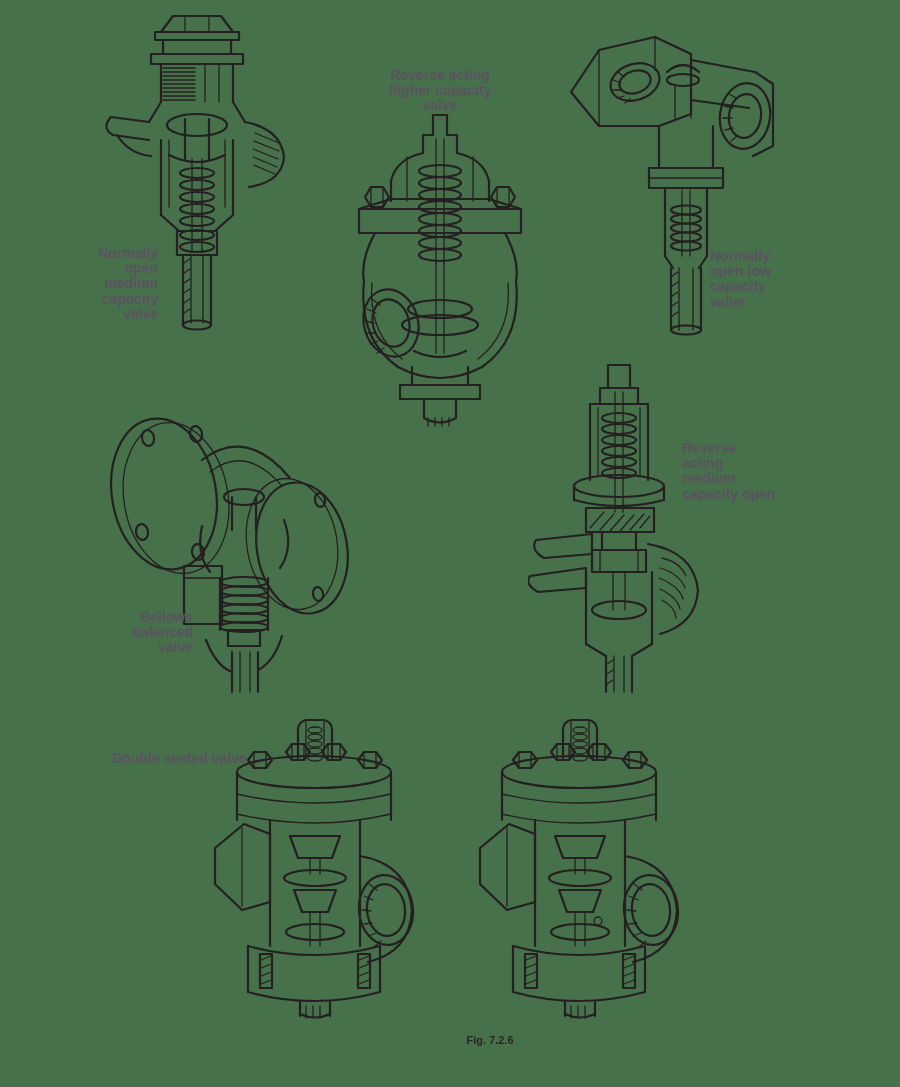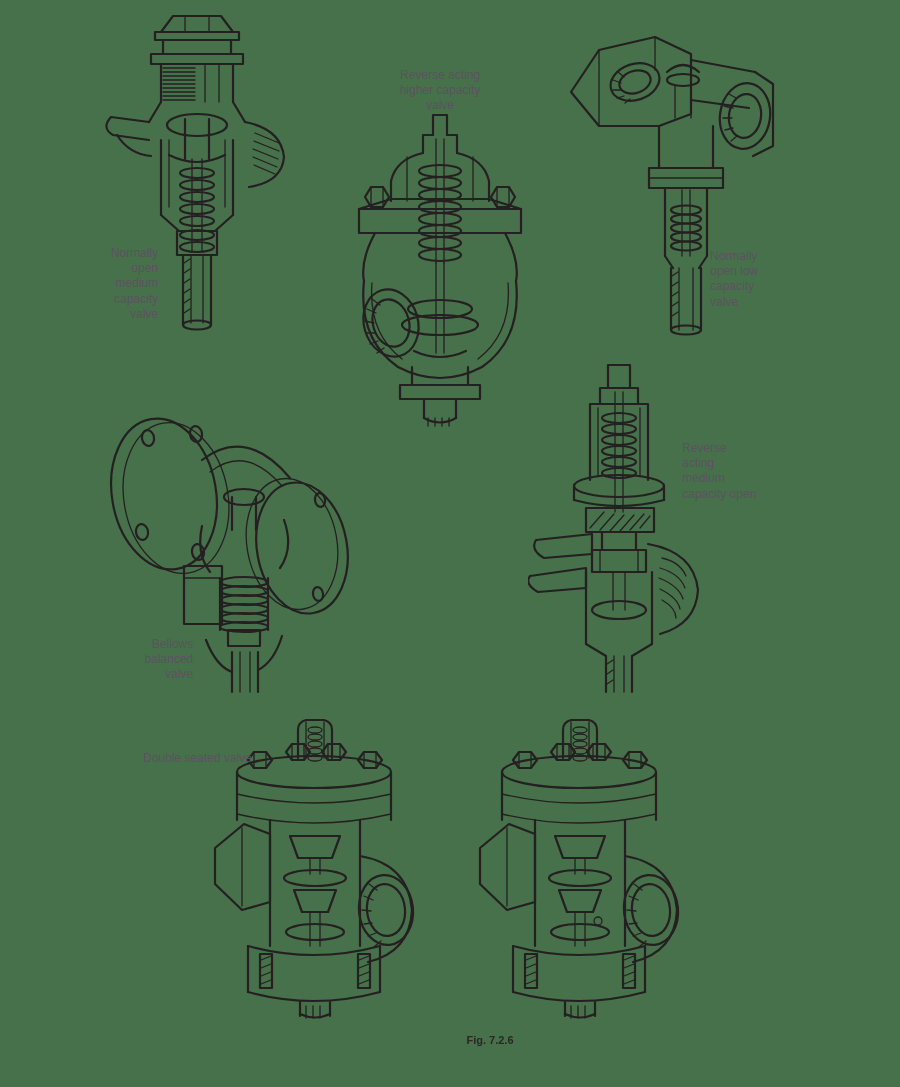--- a/index.html
+++ b/index.html
@@ -13,21 +13,21 @@
   .canvas{
     position:relative;width:900px;height:1087px;
     background:var(--background);overflow:hidden;
   }
   .valve{position:absolute;}
   .valve svg{display:block;width:100%;height:100%;}
   .art{fill:none;stroke:var(--line-art);stroke-width:2.2;stroke-linecap:round;stroke-linejoin:round;}
   .art .thin{stroke-width:1.3;}
   .vlabel{
     position:absolute;color:var(--label-text);
-    font-weight:normal;font-size:12px;line-height:15.2px;
+    font-weight:bold;font-size:14px;line-height:15.2px;
     white-space:pre-line;
   }
   .al-r{text-align:right;}
   .al-c{text-align:center;}
   .caption{
     position:absolute;left:0;top:1031px;width:900px;
     text-align:center;color:var(--caption-text);
     font-weight:bold;font-size:11px;line-height:19px;margin-left:40px;
   }
 </style>
@@ -333,24 +333,24 @@
   <div class="vlabel" style="left:710px;top:249px;width:120px">Normally
 open low
 capacity
 valve</div>
 
   <div class="vlabel" style="left:682px;top:441px;width:130px">Reverse
 acting
 medium
 capacity open</div>
 
-  <div class="vlabel al-r" style="left:73px;top:637px;width:120px">Bellows
+  <div class="vlabel al-r" style="left:73px;top:610px;width:120px">Bellows
 balanced
 valve</div>
 
-  <div class="vlabel" style="left:143px;top:751px;width:160px">Double seated valve</div>
+  <div class="vlabel" style="left:112px;top:751px;width:160px">Double seated valve</div>
 
 
   <div class="caption">
     <div>Fig. 7.2.6</div>
   </div>
 
 </div>
 
 </body></html>

